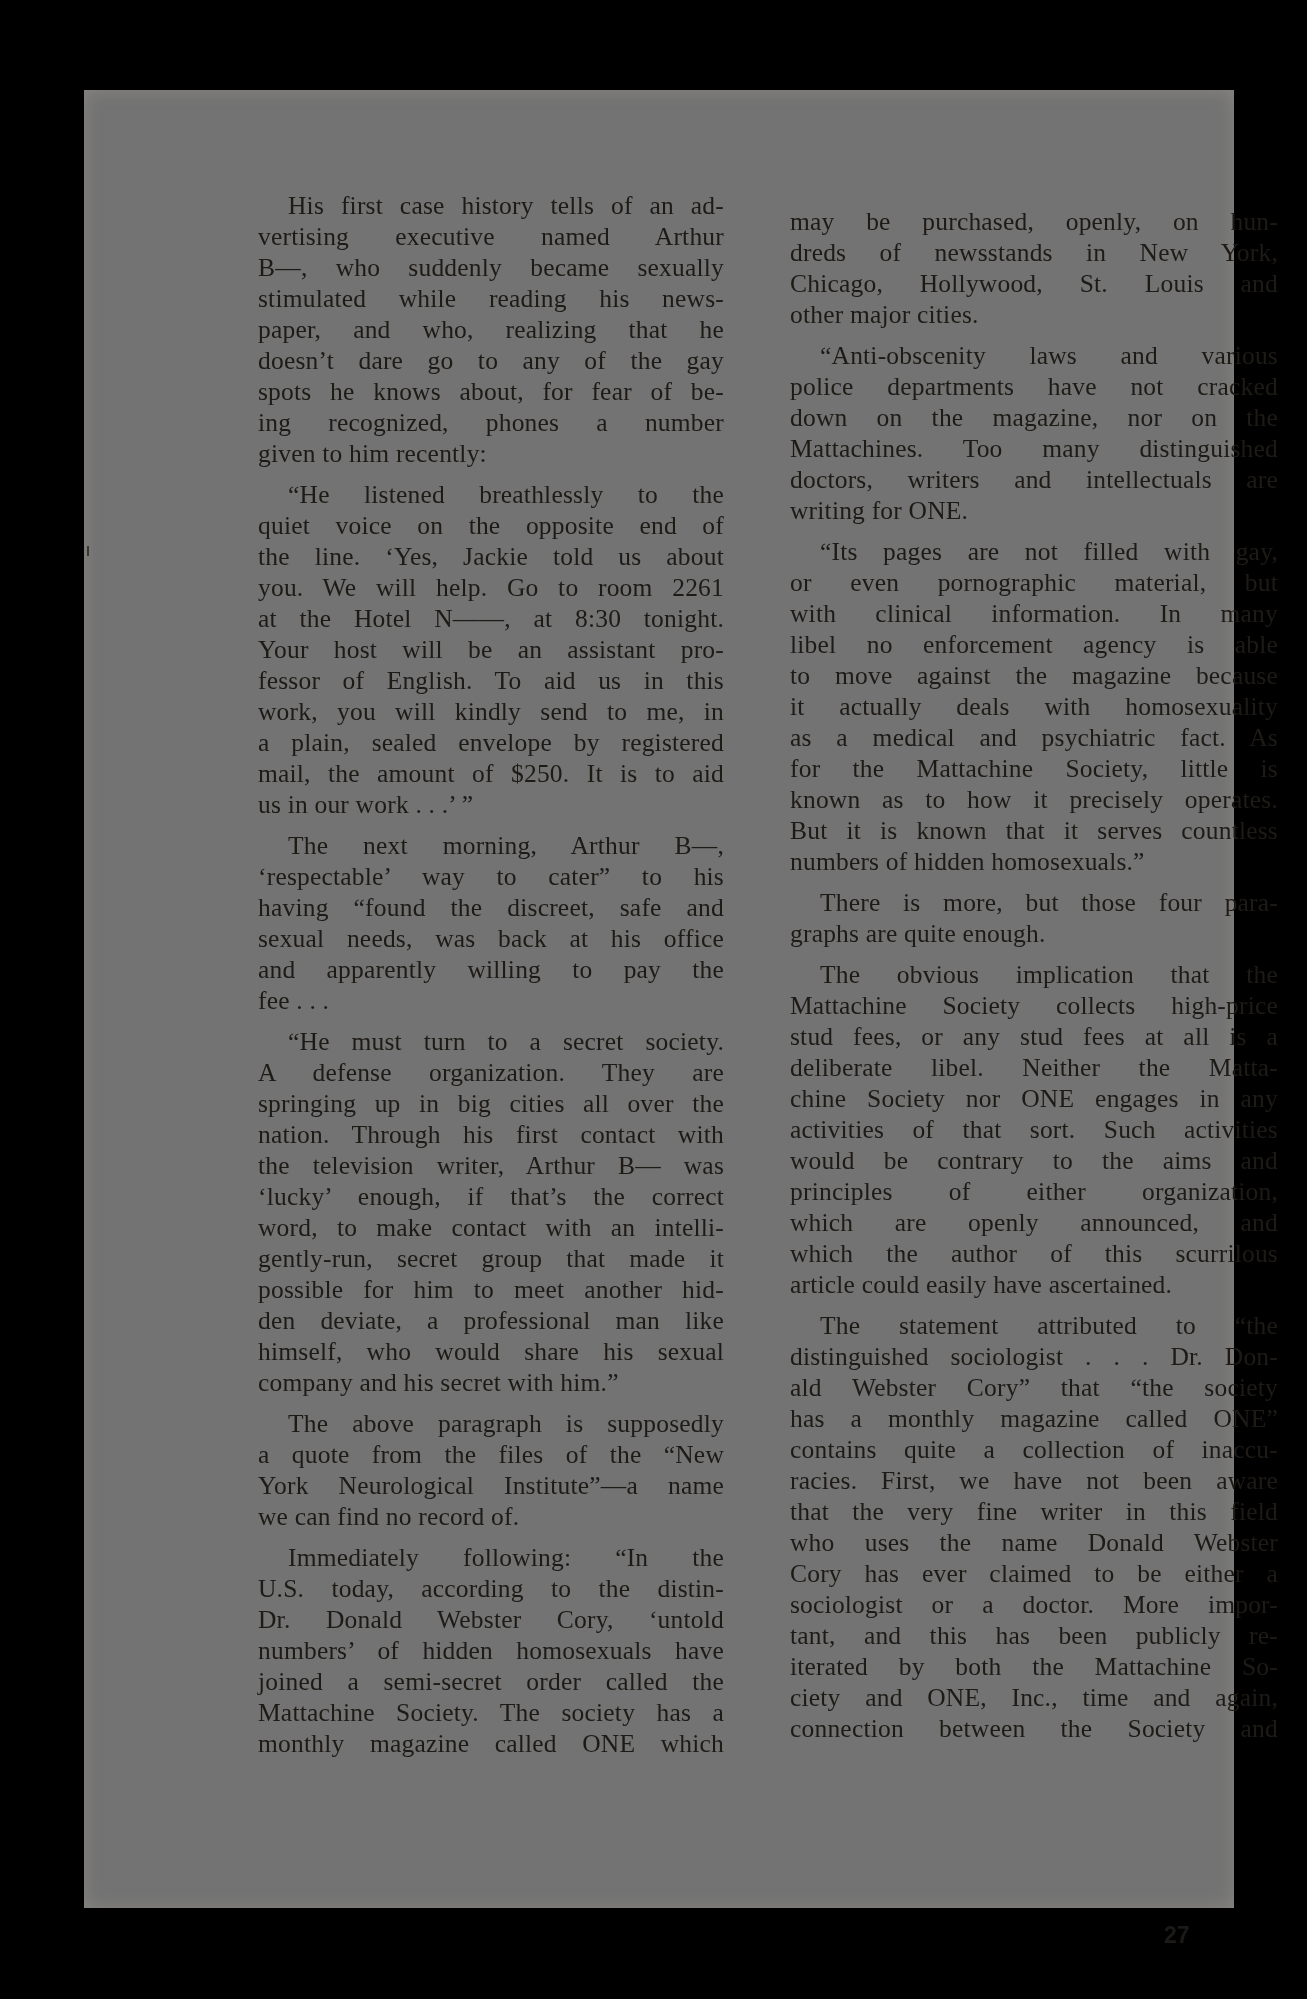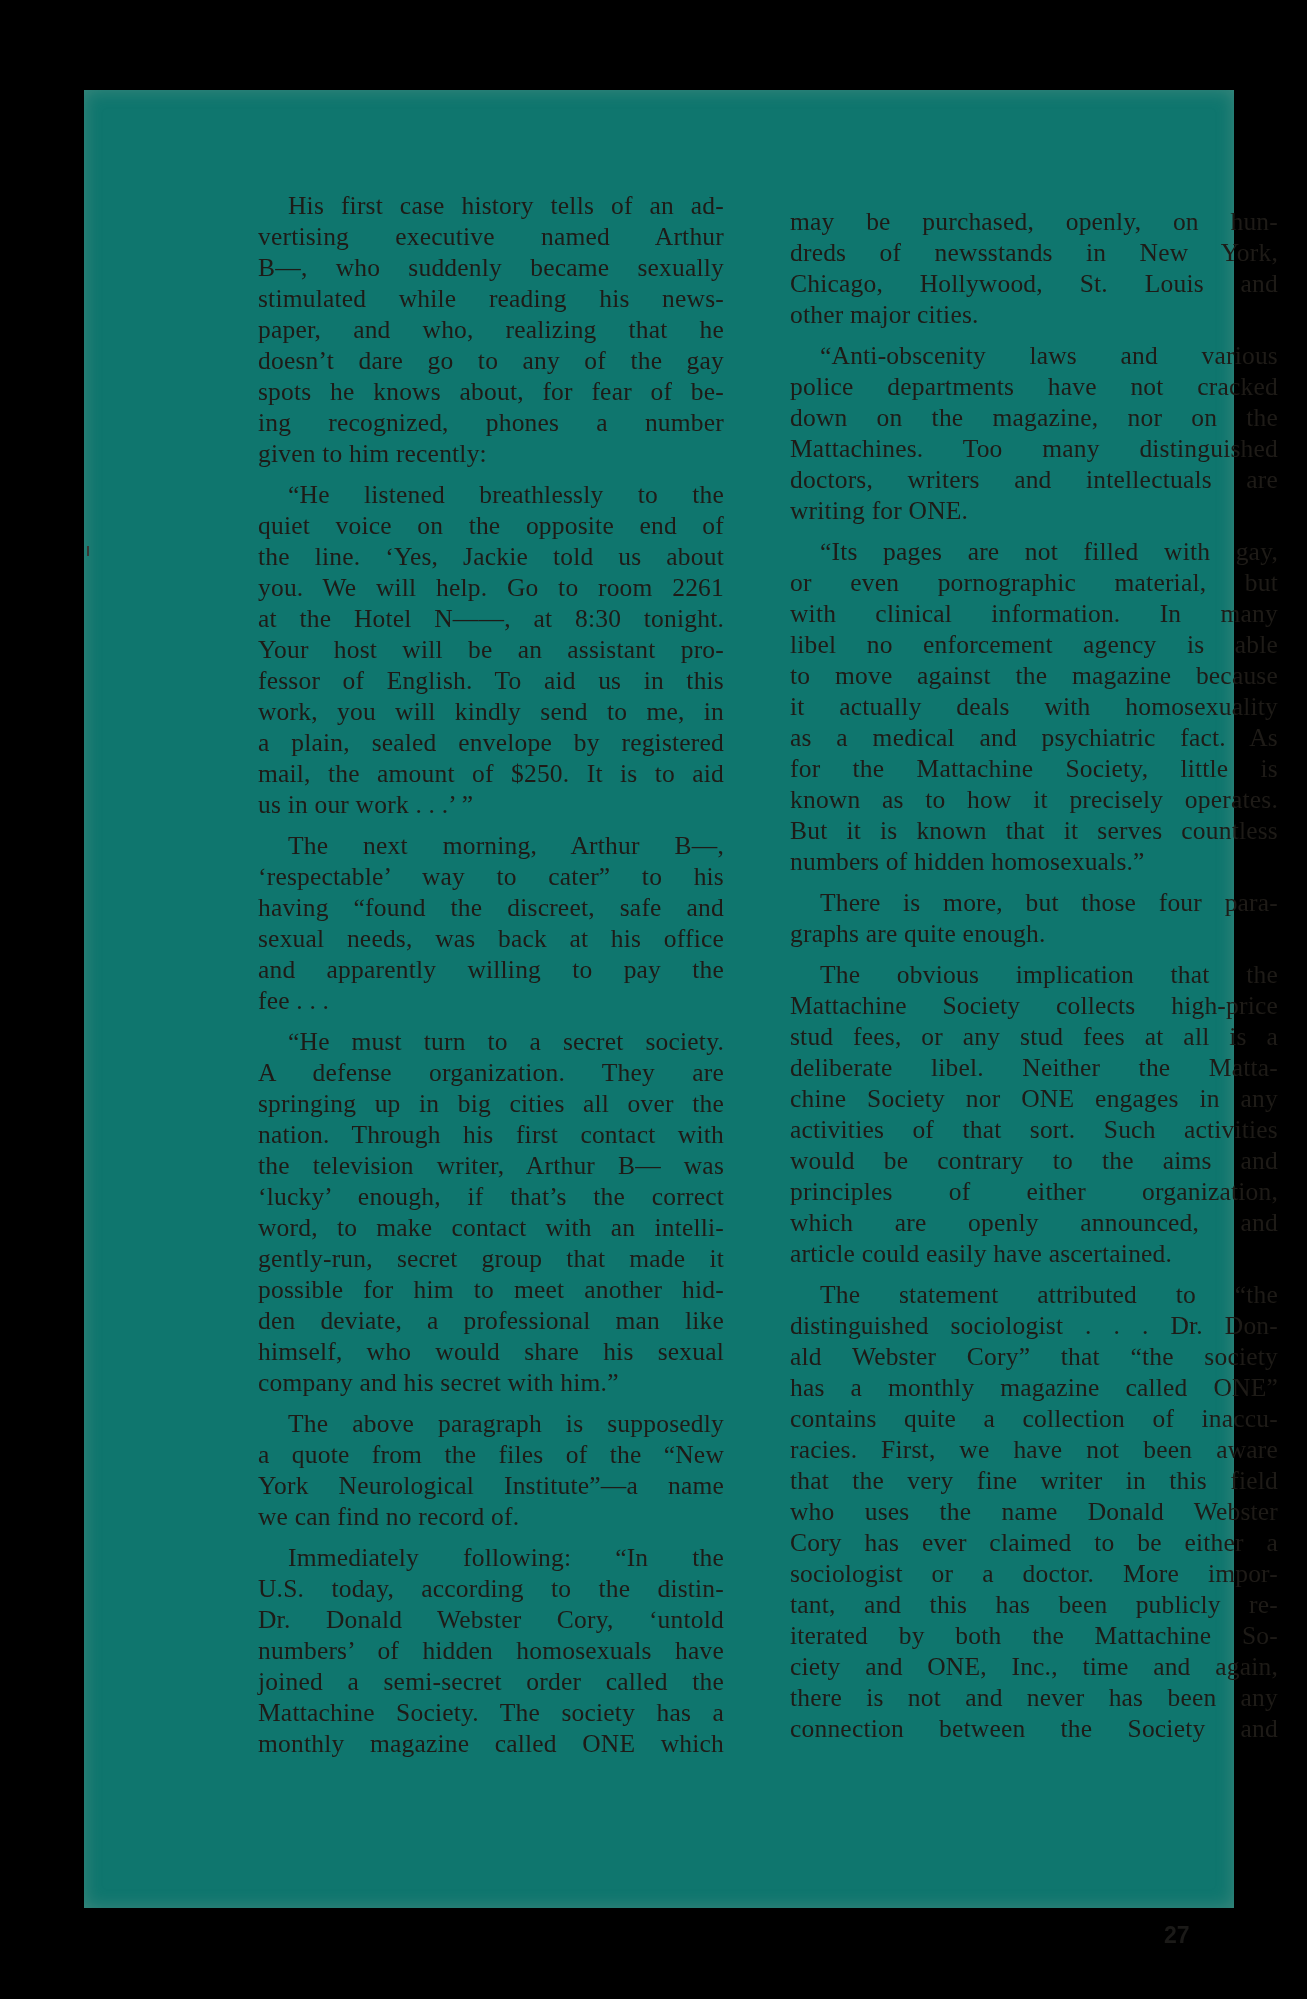--- a/index.html
+++ b/index.html
@@ -2,21 +2,21 @@
 <html><head>
 <meta charset="utf-8">
 <style>
   html, body { margin: 0; padding: 0; }
   body {
     width: 1307px; height: 1999px; background: #000; position: relative; overflow: hidden;
     font-family: "Liberation Serif", "DejaVu Serif", serif;
   }
   .page {
     position: absolute; left: 84px; top: 90px; width: 1150px; height: 1818px;
-    background: #0f766e;
+    background: #737373;
     box-shadow: inset 0 0 18px rgba(200,190,170,0.25);
   }
   .column { position: absolute; top: 0; }
   .col-left { left: 174px; width: 466px; top: 100px; }
   .col-right { left: 706px; width: 488px; top: 100px; margin-top: 16px; }
   .para { margin: 0 0 10px 0; }
   .line {
     display: block; height: 31px; line-height: 31px;
     font-size: 25.5px; color: #1e1b17;
     text-align: justify; text-align-last: justify;
@@ -137,34 +137,34 @@
       <div class="para">
         <span class="line indent">The obvious implication that the</span>
         <span class="line">Mattachine Society collects high-price</span>
         <span class="line">stud fees, or any stud fees at all is a</span>
         <span class="line">deliberate libel. Neither the Matta-</span>
         <span class="line">chine Society nor ONE engages in any</span>
         <span class="line">activities of that sort. Such activities</span>
         <span class="line">would be contrary to the aims and</span>
         <span class="line">principles of either organization,</span>
         <span class="line">which are openly announced, and</span>
+        <span class="line">which the author of this scurrilous</span>
         <span class="line last">article could easily have ascertained.</span>
       </div>
       <div class="para">
         <span class="line indent">The statement attributed to “the</span>
         <span class="line">distinguished sociologist . . . Dr. Don-</span>
         <span class="line">ald Webster Cory” that “the society</span>
         <span class="line">has a monthly magazine called ONE”</span>
         <span class="line">contains quite a collection of inaccu-</span>
         <span class="line">racies. First, we have not been aware</span>
         <span class="line">that the very fine writer in this field</span>
         <span class="line">who uses the name Donald Webster</span>
         <span class="line">Cory has ever claimed to be either a</span>
         <span class="line">sociologist or a doctor. More impor-</span>
         <span class="line">tant, and this has been publicly re-</span>
         <span class="line">iterated by both the Mattachine So-</span>
         <span class="line">ciety and ONE, Inc., time and again,</span>
-        <span class="line">there is not and never has been any</span>
         <span class="line">connection between the Society and</span>
       </div>
     </div>
   <div class="page-number">27</div>
 </div>
 
 </body></html>

